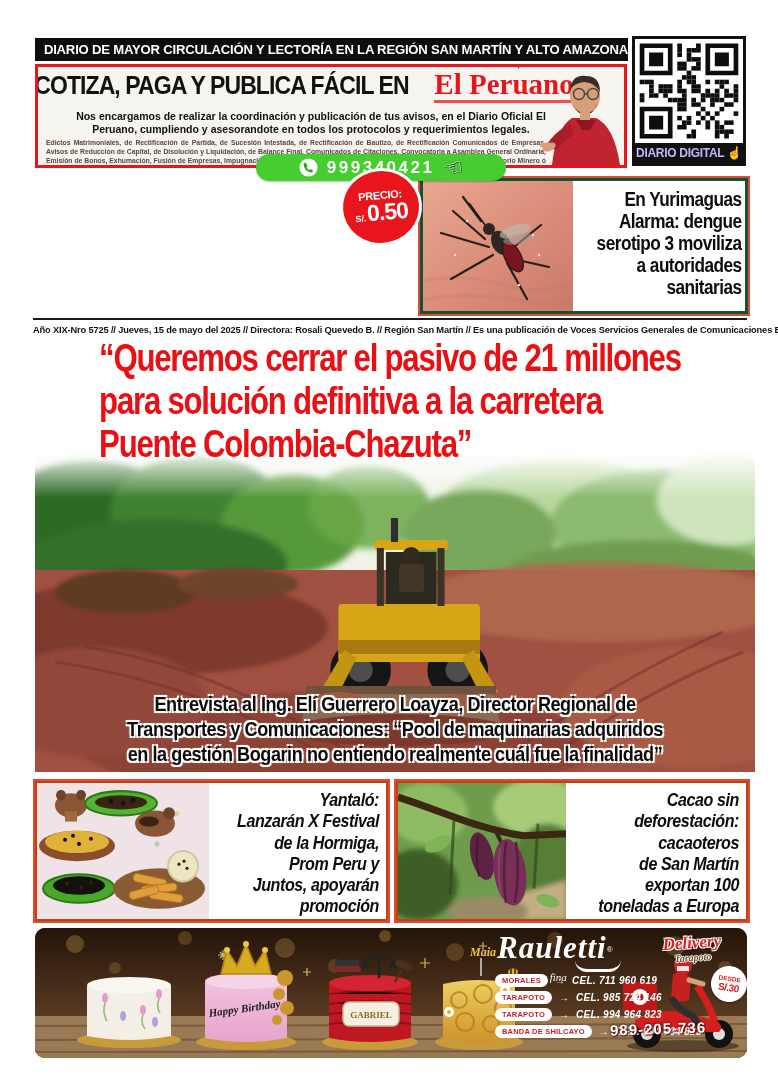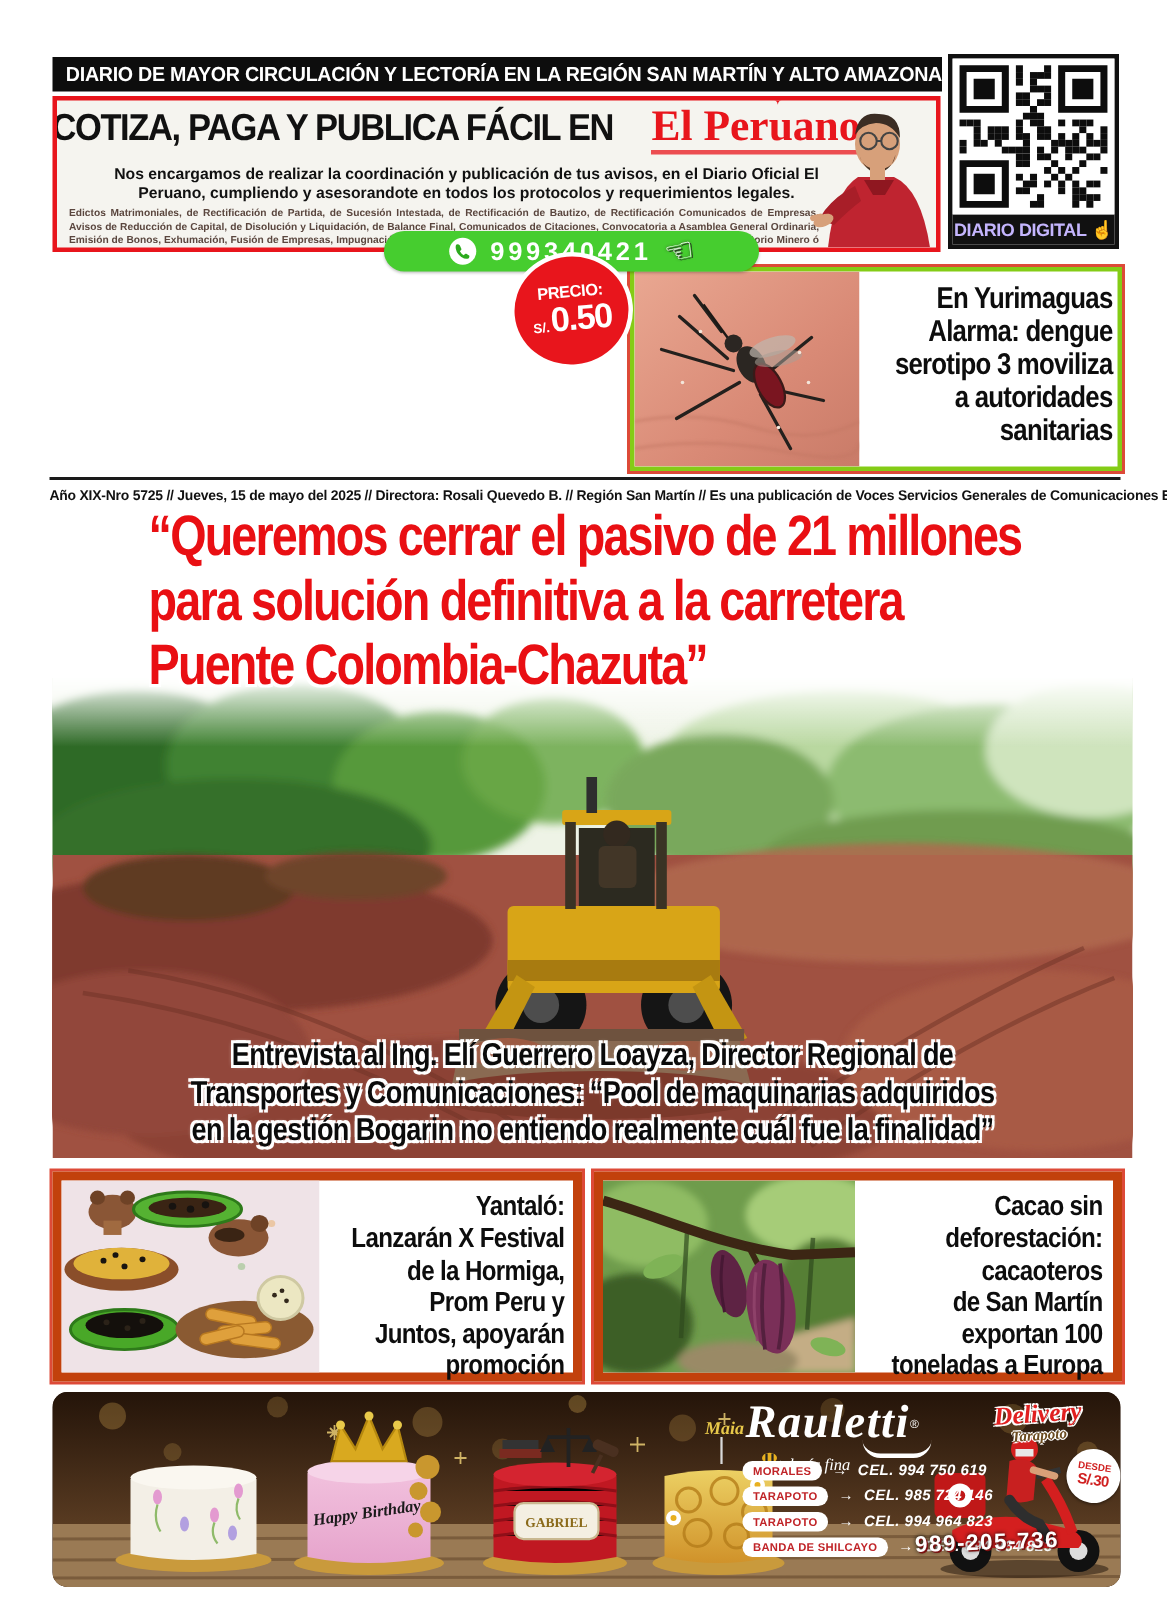--- a/index.html
+++ b/index.html
@@ -48,21 +48,21 @@
   .voces-tagline{font-size:20.5px;font-weight:700;margin-top:2px;letter-spacing:-.3px;}
   .price-badge{left:343px;top:171px;width:76px;height:72px;background:#e8151c;border-radius:50%;
     box-shadow:0 0 0 3px #fff;z-index:7;color:#fff;display:flex;flex-direction:column;align-items:center;
     justify-content:center;transform:rotate(-5deg);}
   .price-badge .pl{font-size:11px;font-weight:800;letter-spacing:-.3px;}
   .price-badge .pr{display:flex;align-items:baseline;gap:1px;margin-top:-2px;}
   .price-badge .cur{font-size:9px;font-weight:700;}
   .price-badge .val{font-size:23px;font-weight:800;letter-spacing:-1px;}
 
   
-  .dengue-box{left:420px;top:178px;width:328px;height:136px;background:#fff;border:3px solid #84cc16;
+  .dengue-box{left:420px;top:178px;width:328px;height:136px;background:#fff;border:3px solid #14532d;
     box-shadow:0 0 0 2px #dd4a38;box-sizing:border-box;display:flex;}
   .dengue-box svg{width:150px;height:100%;flex:none;}
   .dengue-text{flex:1;padding:7px 7px 0 0;text-align:right;}
   .dengue-text div{font-size:20px;font-weight:800;color:#0d0d0d;line-height:1.1;letter-spacing:-.6px;
     transform:scaleX(.86);transform-origin:100% 50%;white-space:nowrap;}
 
   
   .info-bar{left:33px;top:318px;width:714px;border-top:2px solid #1a1a1a;padding-top:4px;
     font-size:9.4px;font-weight:700;color:#111;white-space:nowrap;}
   .info-bar span{display:block;transform:scaleX(.99);transform-origin:0 50%;letter-spacing:-.15px;}
@@ -75,22 +75,22 @@
 
   
   .main-photo{left:35px;top:452px;width:720px;height:320px;z-index:1;}
   .main-photo>svg{position:absolute;inset:0;width:100%;height:100%;}
   .photo-caption{position:absolute;left:0;right:0;bottom:6px;text-align:center;z-index:2;}
   .photo-caption div{font-size:21px;line-height:25px;font-weight:800;color:#0b0b0b;letter-spacing:-.5px;
     transform:scaleX(.86);transform-origin:50% 50%;white-space:nowrap;
     text-shadow:-2px -2px 0 #fff,2px -2px 0 #fff,-2px 2px 0 #fff,2px 2px 0 #fff,0 0 4px #fff;}
 
   
-  .story-box{background:#fff;border:6px solid #c2410c;box-shadow:0 0 0 2px #dd4a38;box-sizing:border-box;
-    display:flex;height:140px;top:781px;}
+  .story-box{background:#fff;border:2px solid #c2410c;box-shadow:0 0 0 2px #dd4a38;box-sizing:border-box;
+    display:flex;height:140px;top:781px;font-style:italic;}
   .story-box svg{flex:none;height:100%;}
   .story-text{flex:1;padding:6px 7px 0 0;text-align:right;}
   .story-text div{font-size:18.5px;font-weight:800;color:#0d0d0d;line-height:1.15;letter-spacing:-.5px;
     transform:scaleX(.87);transform-origin:100% 50%;white-space:nowrap;}
   .yantalo-box{left:35px;width:353px;}
   .cacao-box{left:396px;width:352px;}
 
   
   .rauletti{left:35px;top:928px;width:712px;height:130px;border-radius:10px;overflow:hidden;background:#2e1c10;}
   .rauletti>svg{position:absolute;inset:0;width:100%;height:100%;}
@@ -713,21 +713,21 @@
     </svg>
     <div class="r-brand">
       <span class="name">Rauletti</span><span class="reg">®</span>
       <span class="swoosh"></span>
       <div class="sub">pastelería fina</div>
     </div>
     <div class="r-locs">
       <div class="r-row">
         <span class="r-pill">MORALES</span>
         <span class="r-arrow">→</span>
-        <span class="r-phone">CEL. 994 750 619</span>
+        <span class="r-phone">CEL. 711 960 619</span>
       </div>
       <div class="r-row">
         <span class="r-pill">TARAPOTO</span>
         <span class="r-arrow">→</span>
         <span class="r-phone">CEL. 985 724 146</span>
       </div>
       <div class="r-row">
         <span class="r-pill">TARAPOTO</span>
         <span class="r-arrow">→</span>
         <span class="r-phone">CEL. 994 964 823</span>

